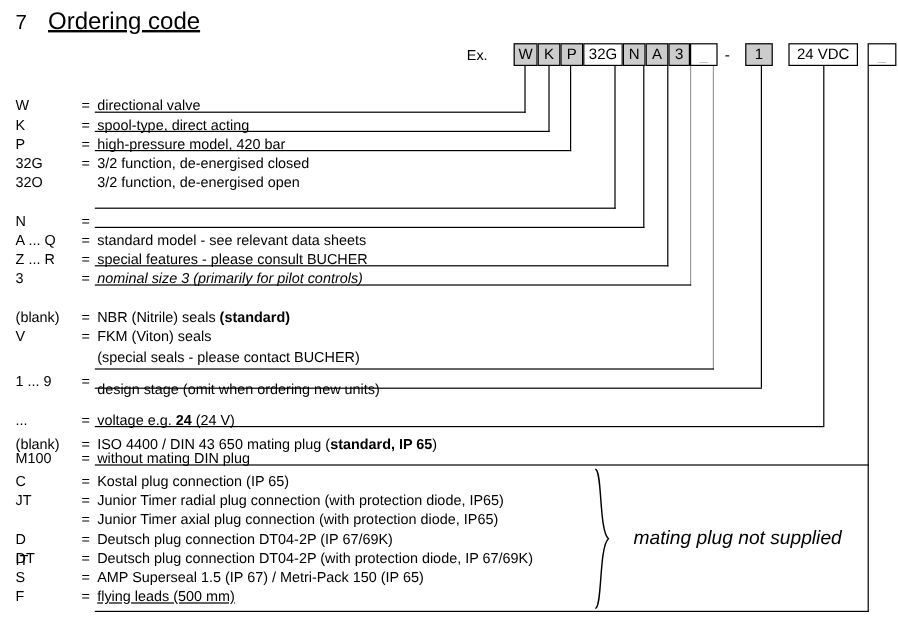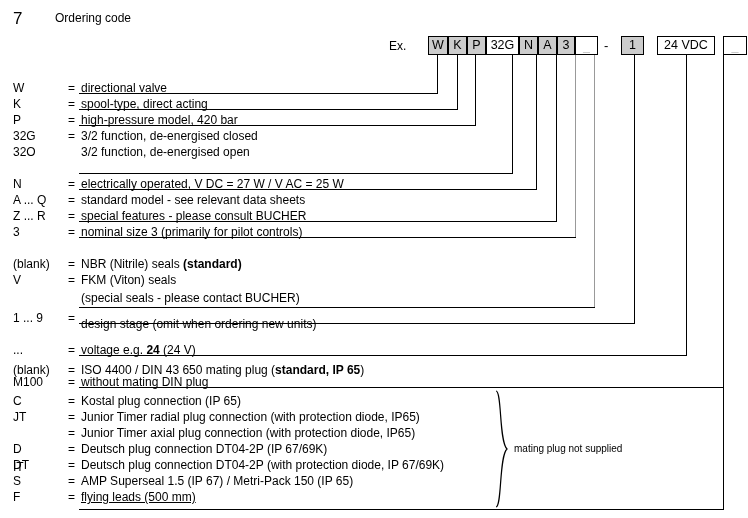--- a/index.html
+++ b/index.html
@@ -22,24 +22,25 @@
   
   #heading-num {
     position: absolute;
     left: 13px;
     top: 8px;
     font-size: 17px;
     line-height: 22px;
   }
   #heading-title {
     position: absolute;
-    left: 55px;
+    left: 40px;
     top: 6px;
-    font-size: 12px;
+    font-size: 20px;
     line-height: 24px;
+    text-decoration: underline;
   }
 
   
   #ex-label {
     position: absolute;
     left: 389px;
     top: 39px;
     font-size: 12px;
     line-height: 14px;
   }
@@ -108,25 +109,26 @@
   
   #brace {
     position: absolute;
     left: 494px;
     top: 390px;
     width: 16px;
     height: 118px;
   }
   #brace-note {
     position: absolute;
-    left: 514px;
+    left: 528px;
     top: 442px;
-    font-size: 10px;
-    line-height: 14px;
-    white-space: nowrap;
+    font-size: 16px;
+    line-height: 14px;
+    white-space: nowrap;
+    font-style: italic;
   }
 </style>
 </head>
 <body>
 
 <div id="page">
 
   <div id="heading-num">7</div>
   <div id="heading-title">Ordering code</div>
 
@@ -196,33 +198,32 @@
 
   <div class="row-code" style="top:129px;">32G</div>
   <div class="row-eq" style="top:129px;">=</div>
   <div class="row-desc" style="top:129px;">3/2 function, de-energised closed</div>
 
   <div class="row-code" style="top:145px;">32O</div>
   <div class="row-desc" style="top:145px;">3/2 function, de-energised open</div>
 
   <div class="row-code" style="top:177px;">N</div>
   <div class="row-eq" style="top:177px;">=</div>
-  <div class="row-desc" style="top:177px;">electrically operated, V DC = 27  W  /  V AC = 25  W</div>
 
   <div class="row-code" style="top:193px;">A ... Q</div>
   <div class="row-eq" style="top:193px;">=</div>
   <div class="row-desc" style="top:193px;">standard model - see relevant data sheets</div>
 
   <div class="row-code" style="top:209px;">Z ... R</div>
   <div class="row-eq" style="top:209px;">=</div>
   <div class="row-desc" style="top:209px;">special features - please consult BUCHER</div>
 
   <div class="row-code" style="top:225px;">3</div>
   <div class="row-eq" style="top:225px;">=</div>
-  <div class="row-desc" style="top:225px;">nominal size 3 (primarily for pilot controls)</div>
+  <div class="row-desc" style="top:225px;font-style:italic;">nominal size 3 (primarily for pilot controls)</div>
 
   <div class="row-code" style="top:257px;">(blank)</div>
   <div class="row-eq" style="top:257px;">=</div>
   <div class="row-desc" style="top:257px;text-align:center;"><span>NBR (Nitrile) seals  </span><b>(standard)</b></div>
 
   <div class="row-code" style="top:273px;">V</div>
   <div class="row-eq" style="top:273px;">=</div>
   <div class="row-desc" style="top:273px;">FKM (Viton) seals</div>
 
   <div class="row-desc" style="top:291px;">(special seals - please contact BUCHER)</div>

